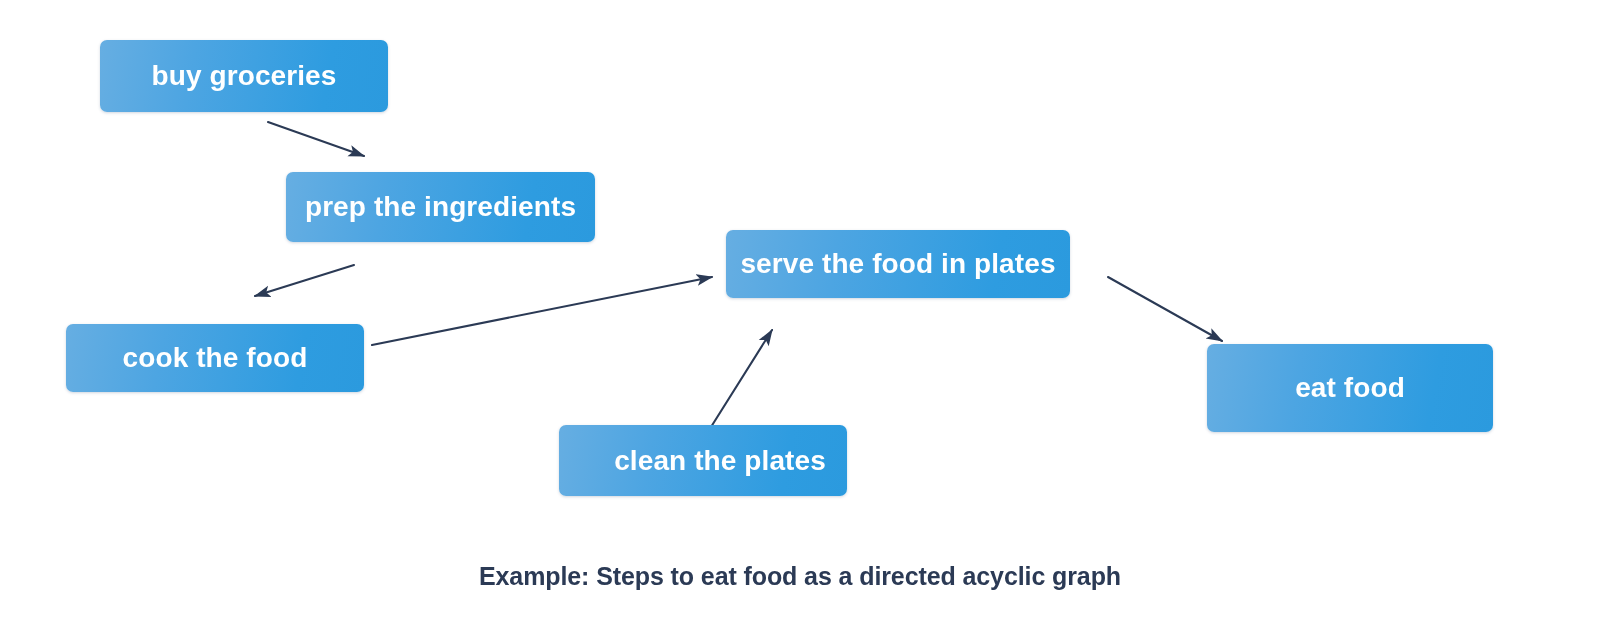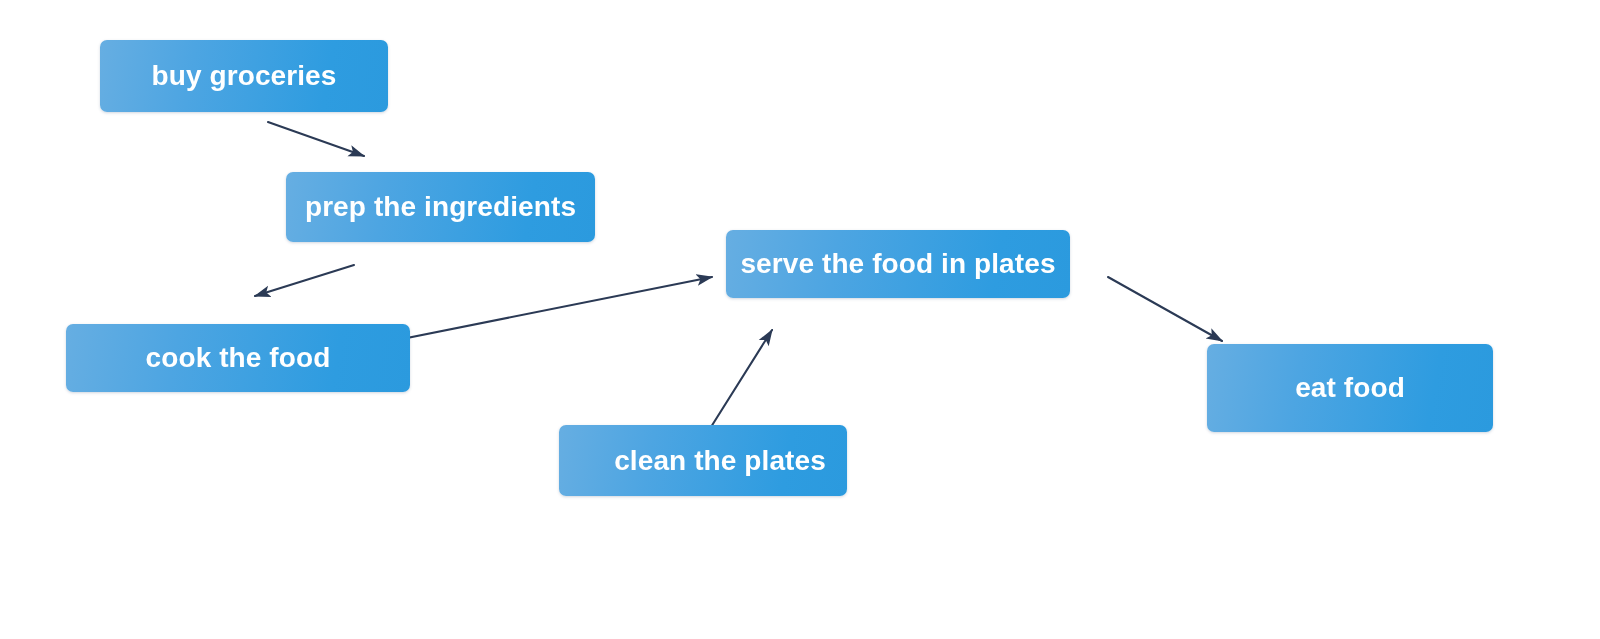--- a/index.html
+++ b/index.html
@@ -91,28 +91,29 @@
       </g>
   </svg>
 
   <div id="nodes">
       <div class="node" style="left: 100px; top: 40px; width: 288px; height: 72px;">
         <span class="node-label">buy groceries</span>
       </div>
       <div class="node" style="left: 278px; top: 172px; width: 309px; height: 70px; margin-left: 8px;">
         <span class="node-label">prep the ingredients</span>
       </div>
-      <div class="node" style="left: 66px; top: 324px; width: 344px; height: 68px;">
+      <div class="node" style="left: 66px; top: 324px; width: 298px; height: 68px;">
         <span class="node-label">cook the food</span>
       </div>
       <div class="node" style="left: 726px; top: 230px; width: 344px; height: 68px;">
         <span class="node-label">serve the food in plates</span>
       </div>
       <div class="node" style="left: 559px; top: 425px; width: 288px; height: 71px; padding-left: 34px;">
         <span class="node-label">clean the plates</span>
       </div>
       <div class="node" style="left: 1207px; top: 344px; width: 286px; height: 88px;">
         <span class="node-label">eat food</span>
       </div>
     </div>
 
+  <div id="caption">Example: Steps to eat food as a directed acyclic graph</div>
 
 </div>
 
 </body></html>

